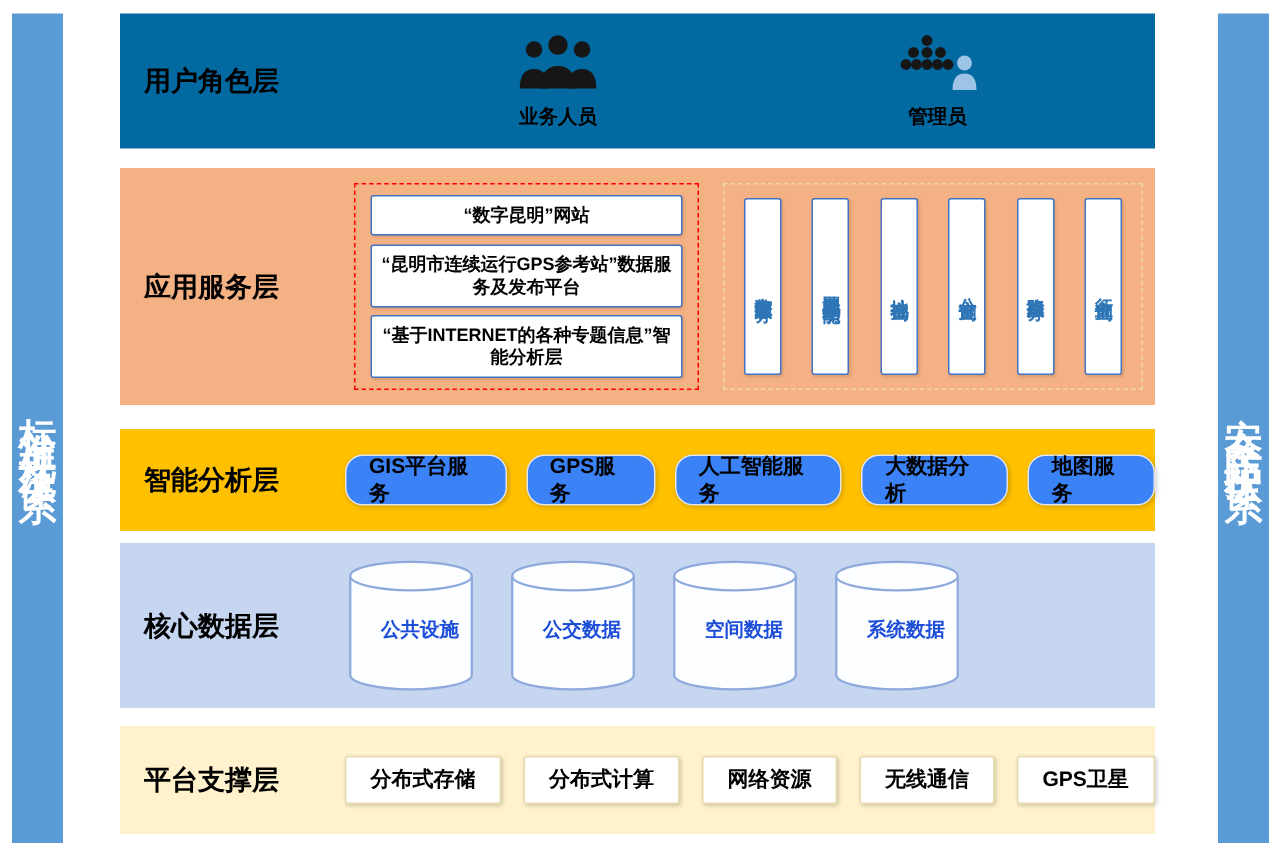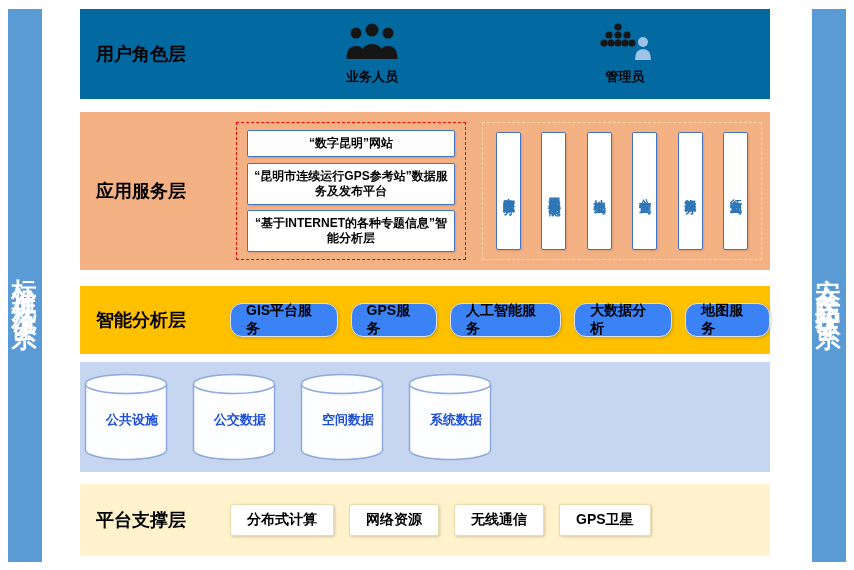--- a/index.html
+++ b/index.html
@@ -172,20 +172,21 @@
       <div class="layer-content ana-content">
         <div class="ana-box">GIS平台服务</div>
         <div class="ana-box">GPS服务</div>
         <div class="ana-box">人工智能服务</div>
         <div class="ana-box">大数据分析</div>
         <div class="ana-box">地图服务</div>
       </div>
     </section>
 
     <section class="layer layer-core">
+      <div class="layer-label">核心数据层</div>
       <div class="layer-content core-content">
 
         <div class="cylinder">
           <svg width="84" height="88" viewBox="0 0 84 88">
             <path d="M1.5 11 v66 a40.5 9.5 0 0 0 81 0 v-66" fill="#FDFEFF" stroke="#8EA9DB" stroke-width="1.5"></path>
             <ellipse cx="42" cy="11" rx="40.5" ry="9.5" fill="#FDFEFF" stroke="#8EA9DB" stroke-width="1.5"></ellipse>
           </svg>
           <span class="cyl-label">公共设施</span>
         </div>
 
@@ -213,20 +214,21 @@
           </svg>
           <span class="cyl-label">系统数据</span>
         </div>
 
       </div>
     </section>
 
     <section class="layer layer-plat">
       <div class="layer-label">平台支撑层</div>
       <div class="layer-content plat-content">
+        <div class="plat-box">分布式存储</div>
         <div class="plat-box">分布式计算</div>
         <div class="plat-box">网络资源</div>
         <div class="plat-box">无线通信</div>
         <div class="plat-box">GPS卫星</div>
       </div>
     </section>
 
   </div>
 </div>
 

